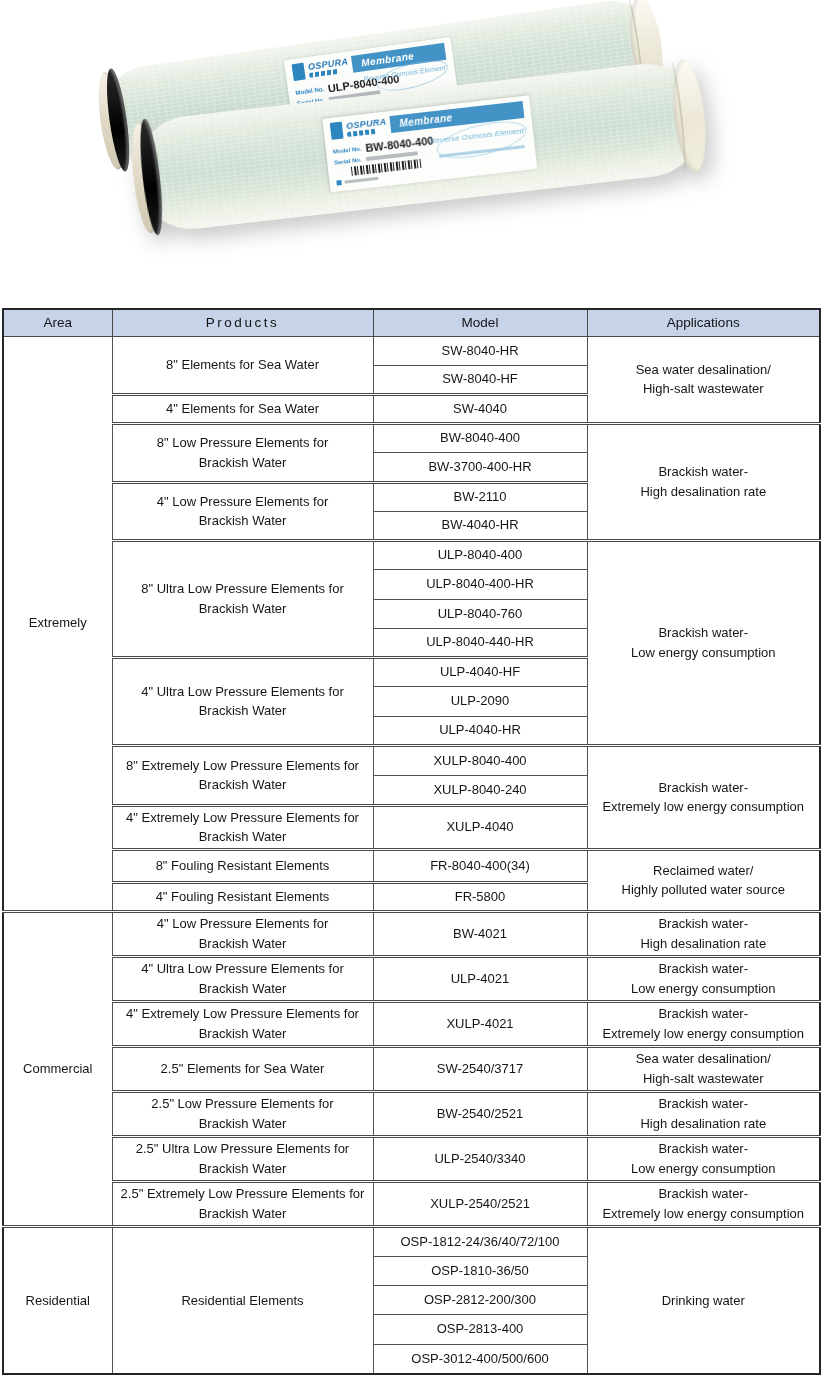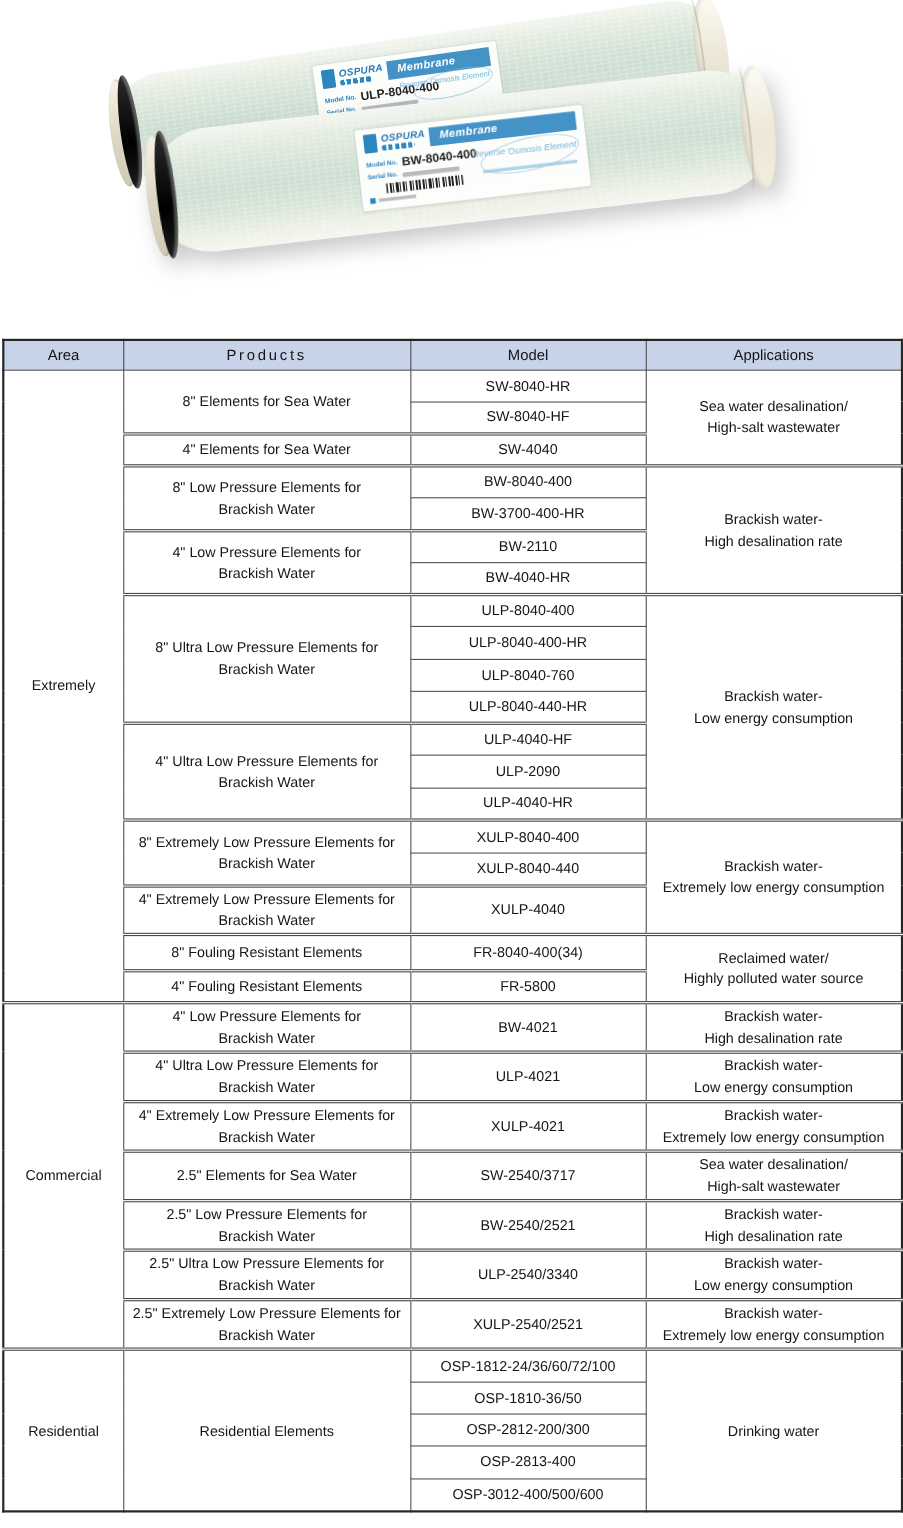--- a/index.html
+++ b/index.html
@@ -241,21 +241,21 @@
         <td>ULP-4040-HR</td>
       </tr>
       <tr class="pg" style="height: 30px;">
         <td rowspan="2">8" Extremely Low Pressure Elements for
 Brackish Water</td>
         <td>XULP-8040-400</td>
         <td rowspan="3">Brackish water-
 Extremely low energy consumption</td>
       </tr>
       <tr style="height: 30px;">
-        <td>XULP-8040-440</td>
+        <td>XULP-8040-240</td>
       </tr>
       <tr class="pg" style="height: 41px;">
         <td>4" Extremely Low Pressure Elements for
 Brackish Water</td>
         <td>XULP-4040</td>
       </tr>
       <tr class="pg" style="height: 33px;">
         <td>8" Fouling Resistant Elements</td>
         <td>FR-8040-400(34)</td>
         <td rowspan="2">Reclaimed water/
@@ -310,21 +310,21 @@
       <tr class="pg" style="height: 45px;">
         <td>2.5" Extremely Low Pressure Elements for
 Brackish Water</td>
         <td>XULP-2540/2521</td>
         <td>Brackish water-
 Extremely low energy consumption</td>
       </tr>
       <tr class="pg" style="height: 30px;">
         <td rowspan="5">Residential</td>
         <td rowspan="5">Residential Elements</td>
-        <td>OSP-1812-24/36/60/72/100</td>
+        <td>OSP-1812-24/36/40/72/100</td>
         <td rowspan="5">Drinking water</td>
       </tr>
       <tr style="height: 29px;">
         <td>OSP-1810-36/50</td>
       </tr>
       <tr style="height: 29px;">
         <td>OSP-2812-200/300</td>
       </tr>
       <tr style="height: 30px;">
         <td>OSP-2813-400</td>

